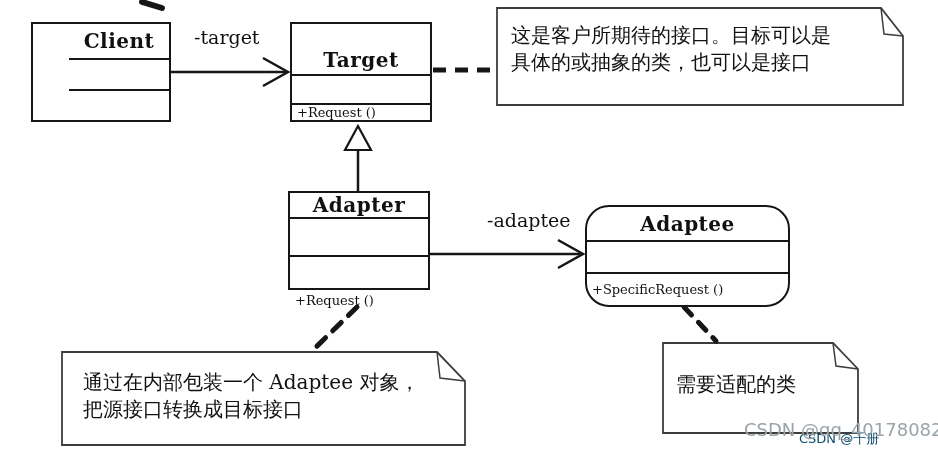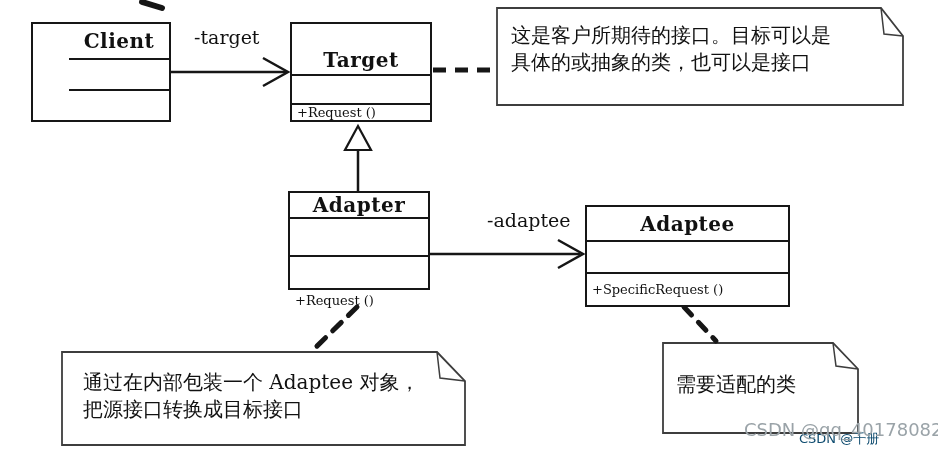--- a/index.html
+++ b/index.html
@@ -45,21 +45,21 @@
   #class-target { left: 290px; top: 22px;  width: 142px; height: 100px; }
   #class-target .title { height: 33px; margin-top: 23px; }
   #class-target .attrs { height: 34px; }
   #class-target .ops   { flex: 1; }
 
   #class-adapter { left: 288px; top: 191px; width: 142px; height: 99px; gap: 36px; }
   #class-adapter .title { height: 34px; }
   #class-adapter .attrs { height: 34px; }
   #class-adapter .ops   { flex: 1; }
 
-  #class-adaptee { left: 585px; top: 205px; width: 205px; height: 102px; }
+  #class-adaptee { left: 585px; top: 205px; width: 205px; height: 102px; border-radius: 24px; }
   #class-adaptee .title { height: 35px; }
   #class-adaptee .attrs { height: 32px; }
   #class-adaptee .ops   { flex: 1; }
 
   .assoc-label { position: absolute; font-size: 19px; white-space: nowrap; }
   #label-target  { left: 194px; top: 26px; }
   #label-adaptee { left: 459px; top: 209px; margin-left: 28px; }
 
   .note-text {
     position: absolute;

